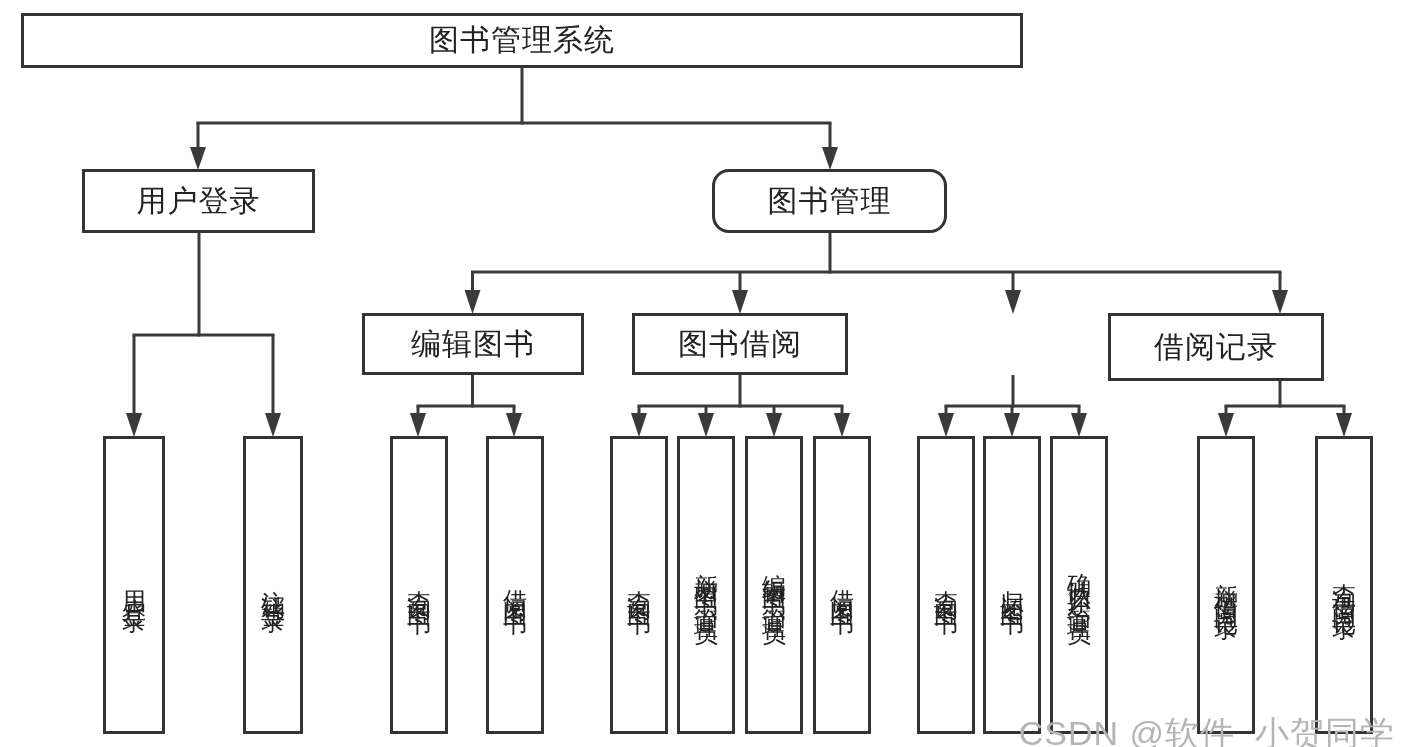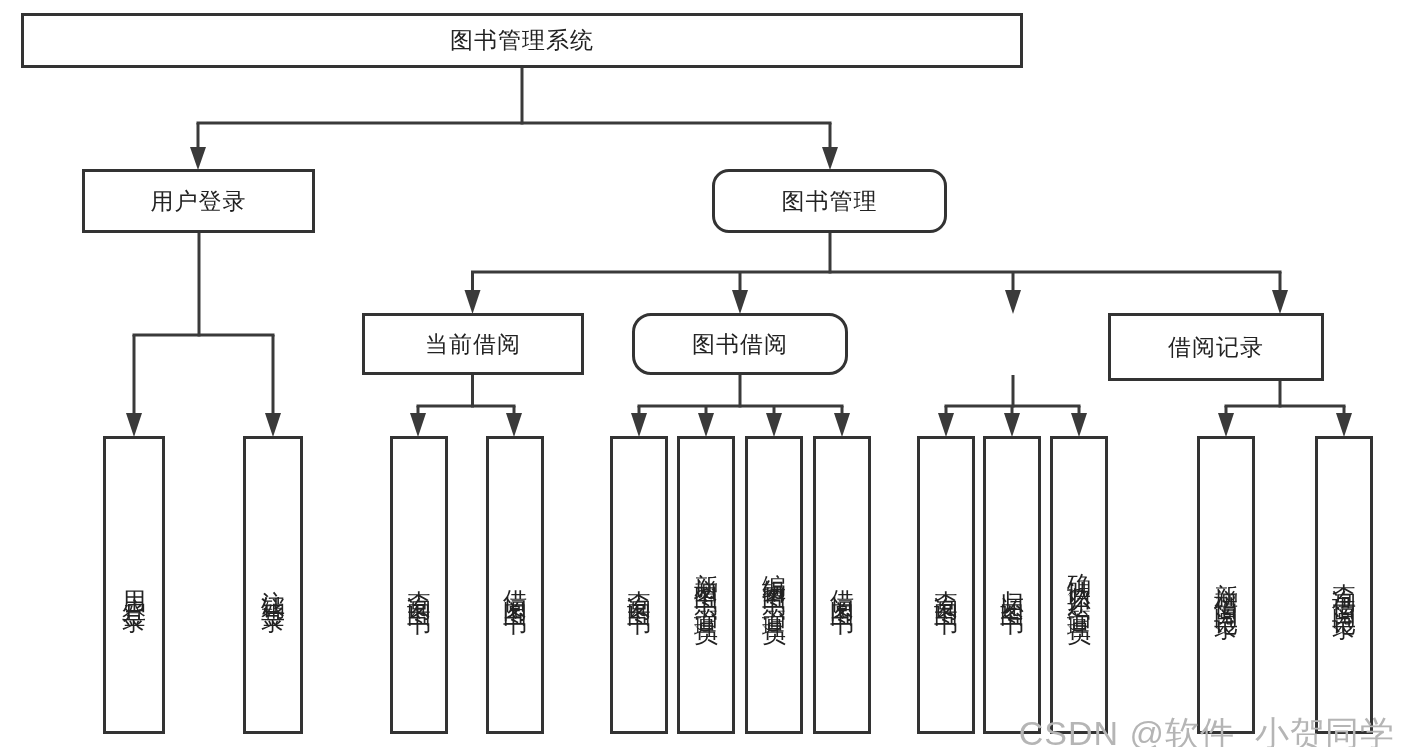--- a/index.html
+++ b/index.html
@@ -27,21 +27,21 @@
   .connector-layer line { stroke: var(--line); stroke-width: 3; }
   .connector-layer polygon { fill: var(--line); }
   .node {
     position: absolute;
     background: var(--background);
     border: 3px solid var(--box_border);
     display: flex;
     align-items: center;
     justify-content: center;
     color: var(--text);
-    font-size: 23px;
+    font-size: 30px;
     letter-spacing: 1px;
     white-space: nowrap;
   }
   .vbox {
     position: absolute;
     top: 436px;
     height: 298px;
     background: var(--background);
     border: 3px solid var(--box_border);
     display: flex;
@@ -151,23 +151,23 @@
   </div>
 
   <div class="node" style="left:82px; top:169px; width:233px; height:64px;">
     <span>用户登录</span>
   </div>
   <div class="node" style="left:712px; top:169px; width:235px; height:64px;border-radius:17px;">
     <span>图书管理</span>
   </div>
 
   <div class="node" style="left:362px; top:313px; width:222px; height:62px;">
-    <span>当前借阅</span>
-  </div>
-  <div class="node" style="left:632px; top:313px; width:216px; height:62px;border-radius:19px;">
+    <span>编辑图书</span>
+  </div>
+  <div class="node" style="left:632px; top:313px; width:216px; height:62px;">
     <span>图书借阅</span>
   </div>
   <div class="node" style="left:1108px; top:313px; width:216px; height:68px;font-family:Liberation Serif, serif;">
     <span>借阅记录</span>
   </div>
 
   <div class="vbox" style="left:103px; width:62px;">
     <span>用户登录</span>
   </div>
   <div class="vbox" style="left:243px; width:60px;">

